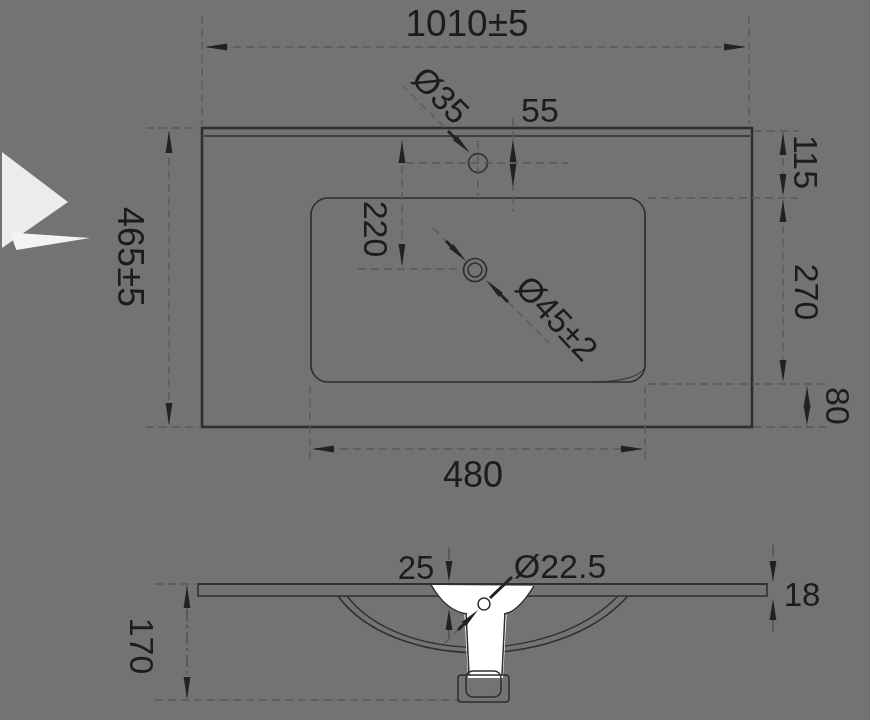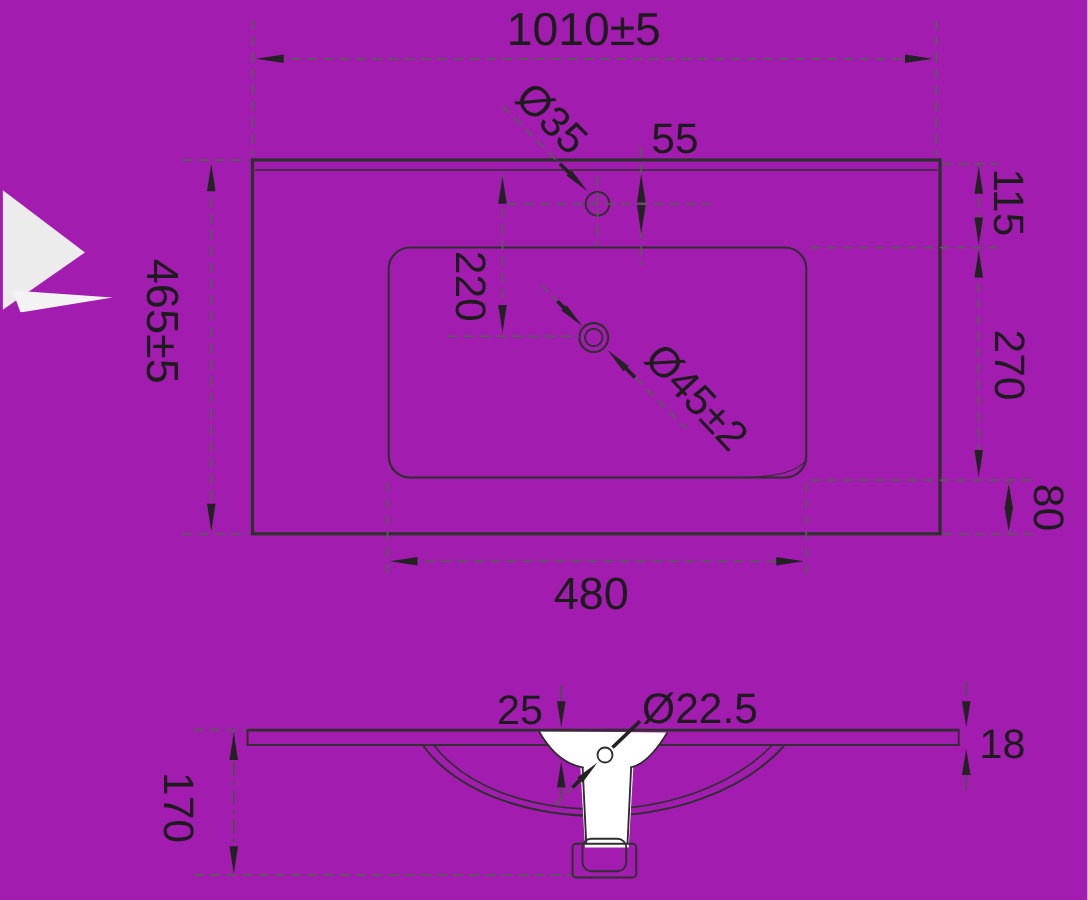--- a/index.html
+++ b/index.html
@@ -1,16 +1,16 @@
 <!DOCTYPE html>
 <html><head>
 <meta charset="utf-8">
 <style>
   html,body{margin:0;padding:0;background:#ffffff;}
-  #stage{position:relative;width:870px;height:720px;background:#a21caf;overflow:hidden;
+  #stage{position:relative;width:870px;height:720px;background:#737373;overflow:hidden;
          font-family:"Liberation Sans", sans-serif;}
   #stage svg{position:absolute;left:0;top:0;}
   .wm{position:absolute;left:2px;top:152px;width:66px;height:96px;
       background:#ececec;clip-path:polygon(0 0,100% 52%,0 100%);}
   .wm2{position:absolute;left:10px;top:228px;width:80px;height:22px;
       background:#f3f3f3;clip-path:polygon(0 20%,100% 45%,8% 100%);}
   text{fill:#1c1c1c;}
   .geo{stroke:#2f2f2f;fill:none;}
   .dim{stroke:#5a5a5a;stroke-width:1.4;fill:none;stroke-dasharray:8 5;}
   .cl{stroke:#4f4f4f;stroke-width:1.4;fill:none;stroke-dasharray:12 4 3 4;}

